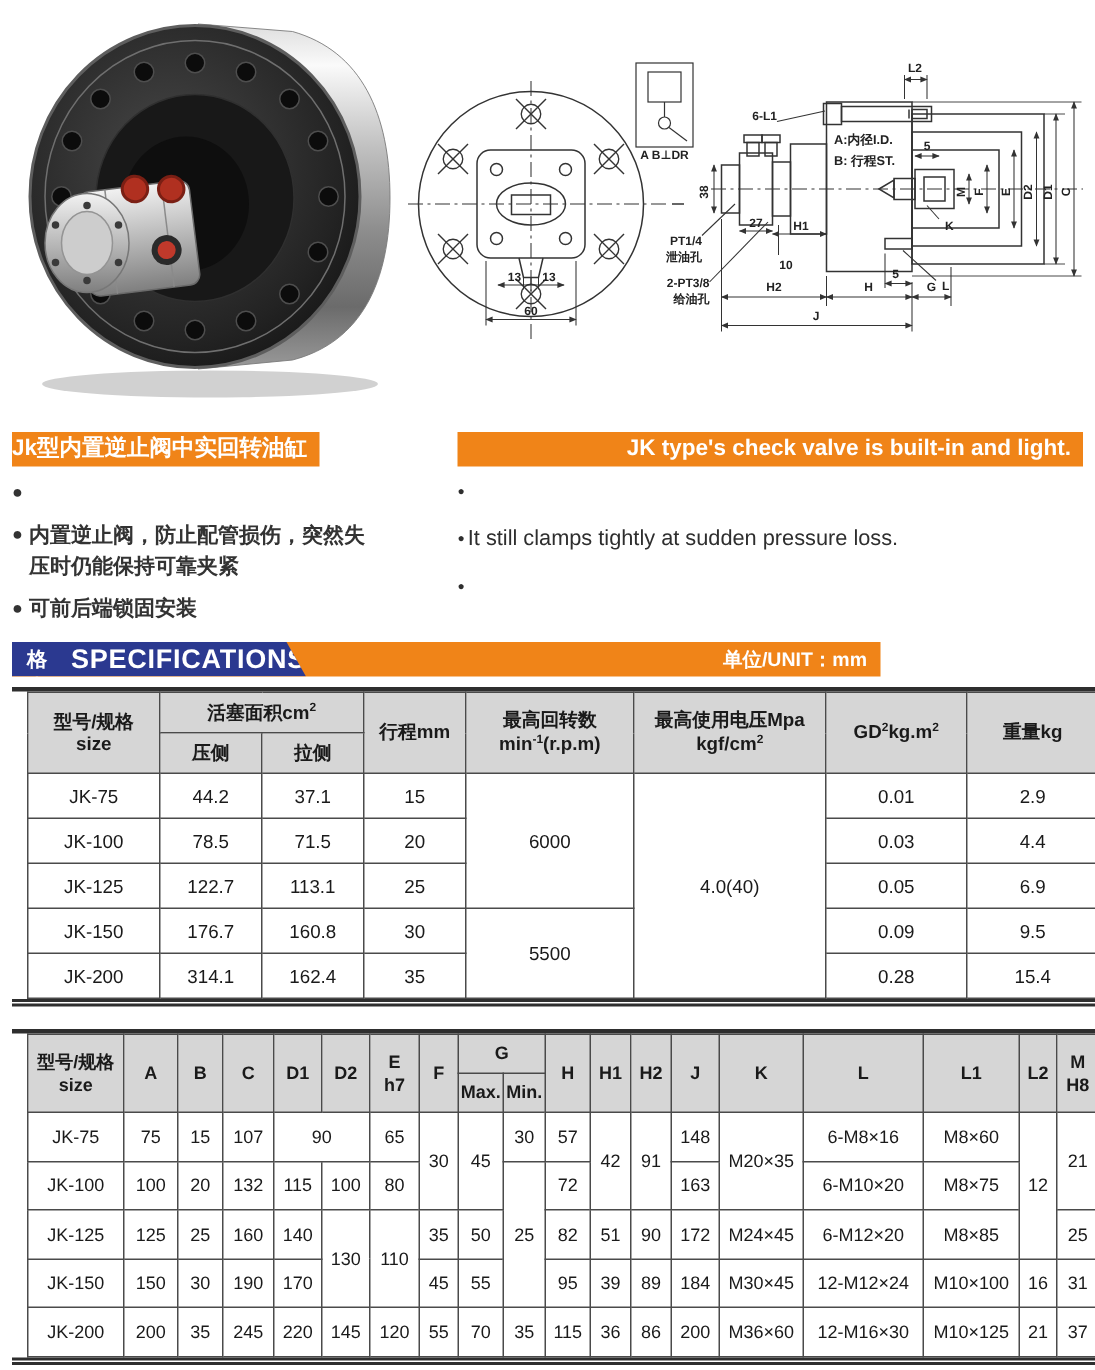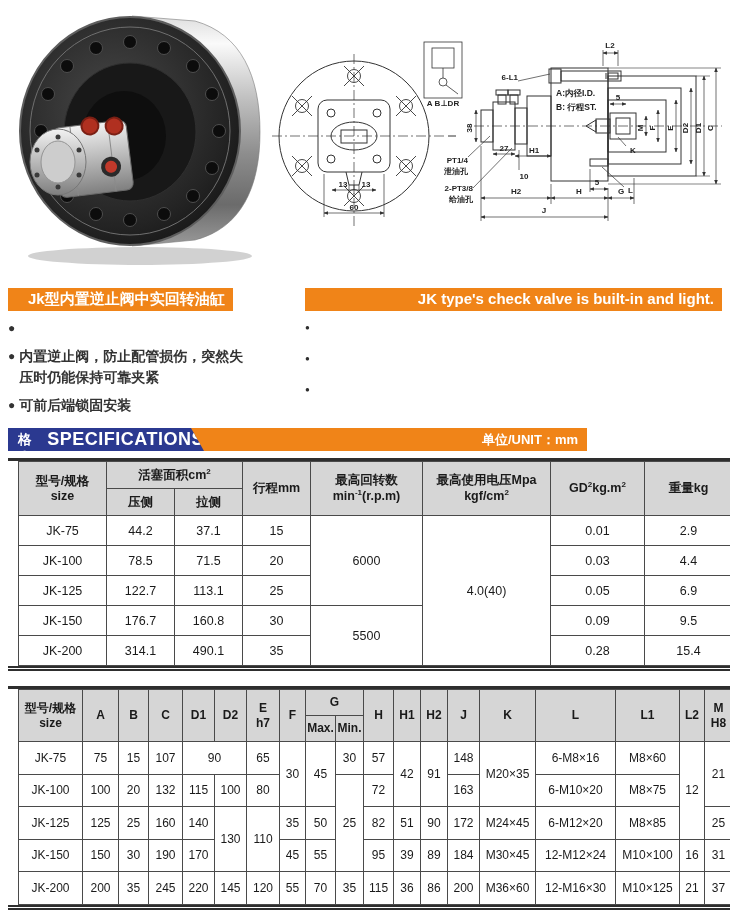--- a/index.html
+++ b/index.html
@@ -9,21 +9,21 @@
   .photo{position:absolute;left:12px;top:4px;width:252px;height:268px;}
   .drawings{position:absolute;left:266px;top:36px;width:462px;height:200px;}
   svg text{font-family:"Liberation Sans","DejaVu Sans",sans-serif;fill:#222;stroke:none;}
   .dimtxt{font-size:8px;font-weight:bold;}
   .notetxt{font-size:8.5px;font-weight:bold;}
   
   .feat-row{position:absolute;top:288px;left:8px;width:714px;display:flex;}
   .feat-cn{width:244px;flex:0 0 auto;}
   .feat-en{margin-left:53px;flex:1;text-align:right;}
   .feat-title{background:#f08418;color:#fff;font-weight:bold;font-size:15px;
-              padding:2px 8px 3px 20px;line-height:1.2;}
+              padding:2px 8px 3px 0;line-height:1.2;}
   .feat-title.inlinebar{display:inline-block;}
   .feat-items{margin-top:7px;}
   .feat-item{display:flex;align-items:flex-start;font-size:14px;color:#333;
              line-height:1.55;margin-bottom:6px;}
   .feat-cn .feat-item{font-weight:bold;}
   .bullet{flex:0 0 auto;margin-right:4px;}
   .feat-cn .bullet{font-size:12px;line-height:1.8;}
   .feat-en .feat-item{font-size:14.5px;line-height:1.5;margin-bottom:10px;color:#2e2e2e;}
   .feat-en .bullet{font-size:8px;line-height:2.6;margin-right:2px;}
   
@@ -303,20 +303,21 @@
       </div>
     </div>
     <div class="feat-en">
       <div class="feat-title">JK type's check valve is built-in and light.</div>
       <div class="feat-items">
         <div class="feat-item">
           <span class="bullet">●</span>
         </div>
         <div class="feat-item">
           <span class="bullet">●</span>
+          <span>It still clamps tightly at sudden pressure loss.</span>
         </div>
         <div class="feat-item">
           <span class="bullet">●</span>
         </div>
       </div>
     </div>
   </div>
 
   <div class="spec-bar">
     <div class="spec-left">
@@ -398,21 +399,21 @@
           <td>176.7</td>
           <td>160.8</td>
           <td>30</td>
           <td rowspan="2">5500</td>
           <td>0.09</td>
           <td>9.5</td>
         </tr>
         <tr>
           <td>JK-200</td>
           <td>314.1</td>
-          <td>490.1</td>
+          <td>162.4</td>
           <td>35</td>
           <td>0.28</td>
           <td>15.4</td>
         </tr>
       </tbody>
     </table>
   </div>
 
   <div class="tblwrap wrap2">
     <table class="tbl t2">

